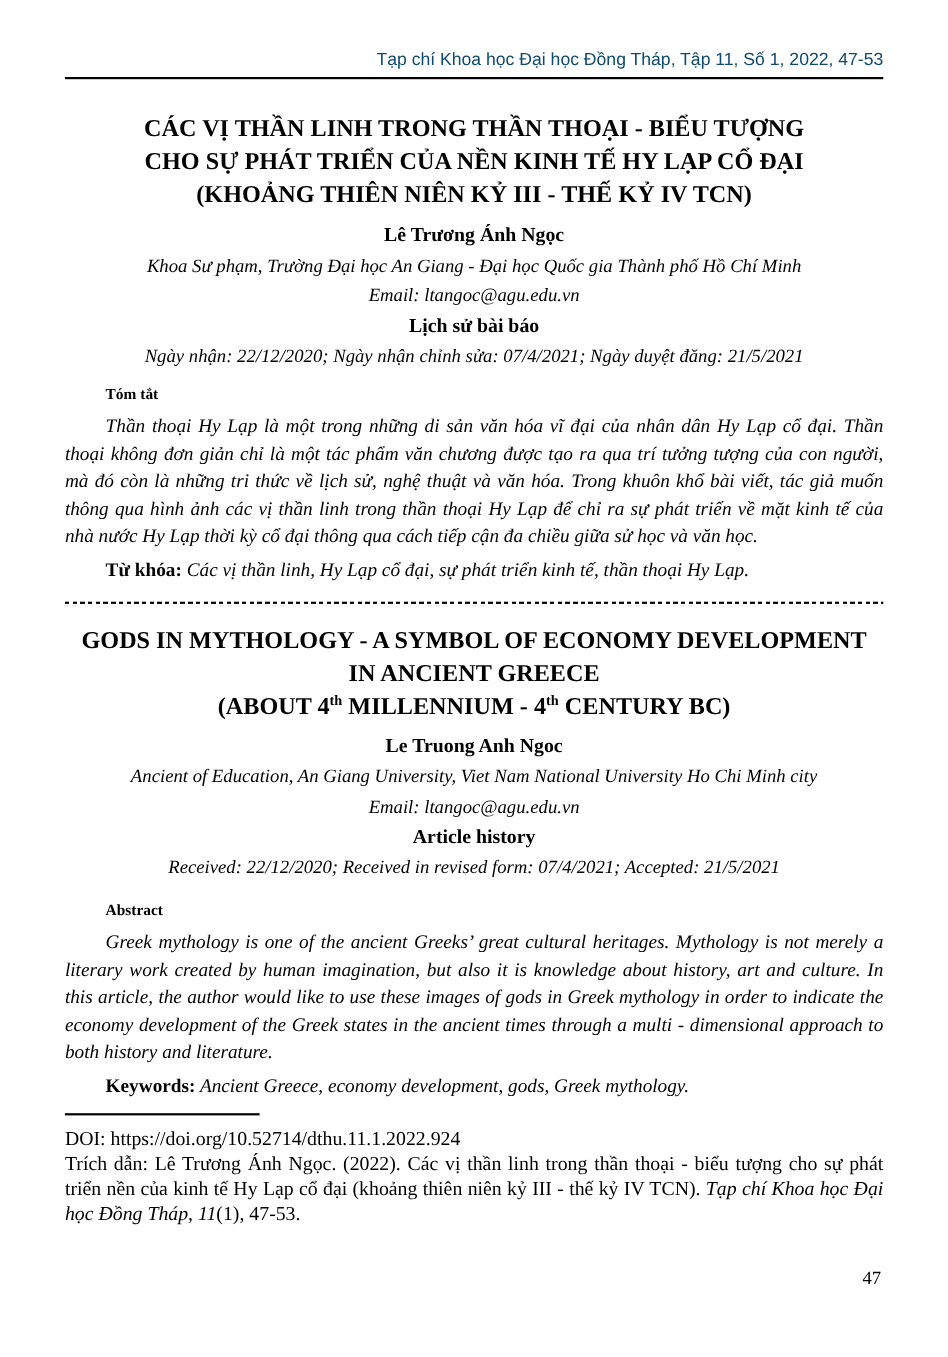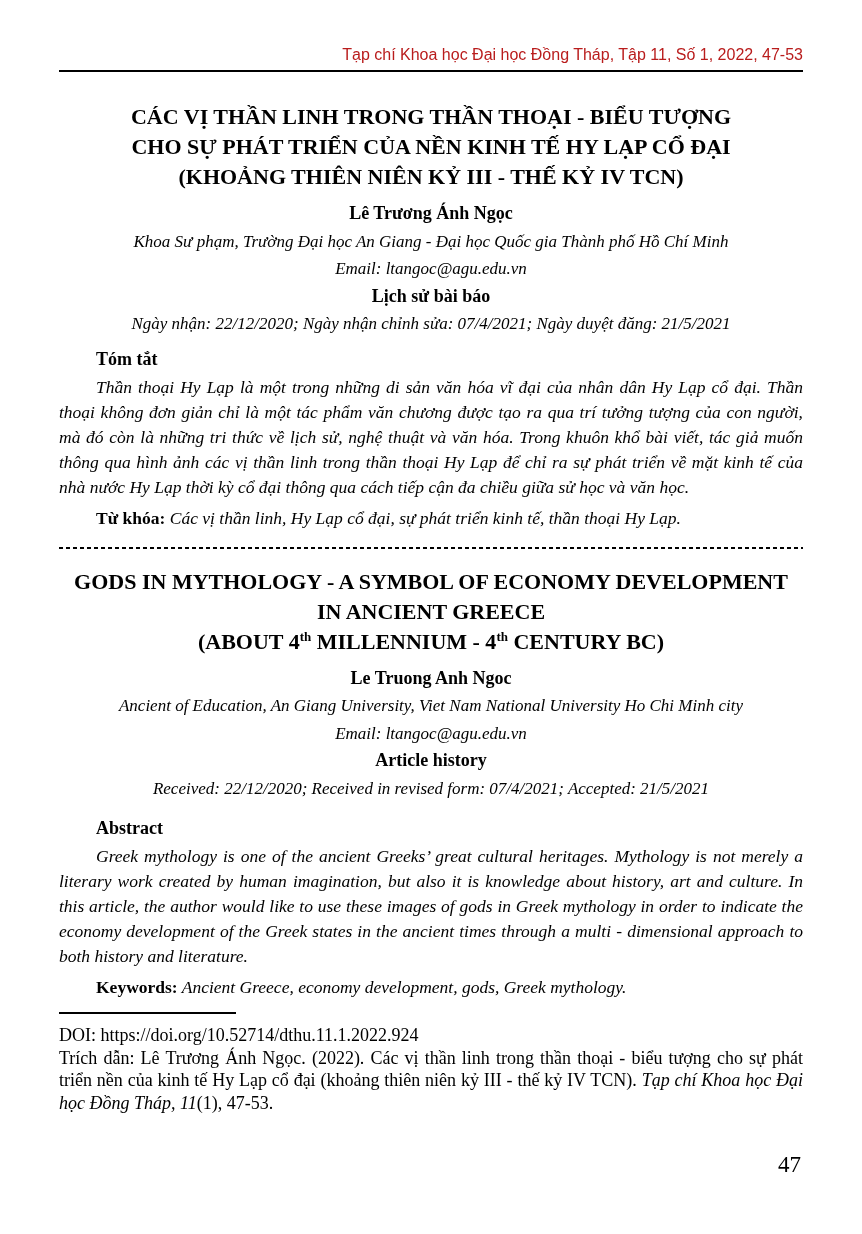--- a/index.html
+++ b/index.html
@@ -12,21 +12,21 @@
   }
   .content { padding: 0 59px; }
 
   .journal-header {
     padding-top: 46px;
     padding-bottom: 6px;
     border-bottom: 2px solid #000;
     text-align: right;
     font-family: "Liberation Sans", sans-serif;
     font-size: 16px;
-    color: #b91c1c;
+    color: #0c4a6e;
   }
 
   .vn-title {
     margin-top: 30px;
     text-align: center;
     font-weight: bold;
     font-size: 22px;
     line-height: 30px;
   }
 
@@ -36,21 +36,21 @@
     line-height: 27.5px;
   }
   .center-line.bold { font-weight: bold; font-size: 18px; }
   .center-line.italic { font-style: italic; }
 
   .meta-block { margin-top: 8px; }
 
   .section-heading {
     margin-top: 9px;
     font-weight: bold;
-    font-size: 18px;
+    font-size: 14px;
     text-indent: 37px;
     line-height: 25px;
   }
 
   .abstract-par {
     margin-top: 3px;
     font-style: italic;
     font-size: 17.5px;
     line-height: 25px;
     text-align: justify;
@@ -93,21 +93,21 @@
     border-top: 2px solid #000;
     margin-bottom: 10px;
   }
   .citation { text-align: justify; }
   .citation .cite-italic { font-style: italic; }
 
   .page-number {
     position: absolute;
     top: 1152px;
     right: 61px;
-    font-size: 23px;
+    font-size: 17px;
   }
 </style>
 </head>
 <body>
 
 <div class="content">
 
   <div class="journal-header">
     <span>Tạp chí Khoa học Đại học Đồng Tháp, Tập 11, Số 1, 2022, 47-53</span>
   </div>

